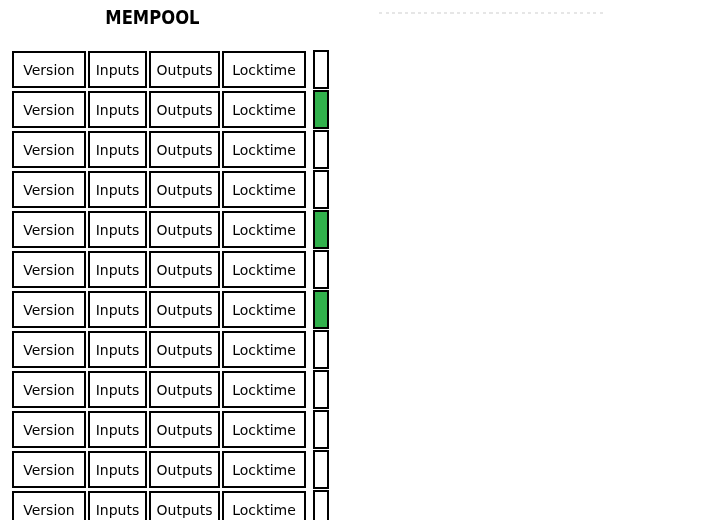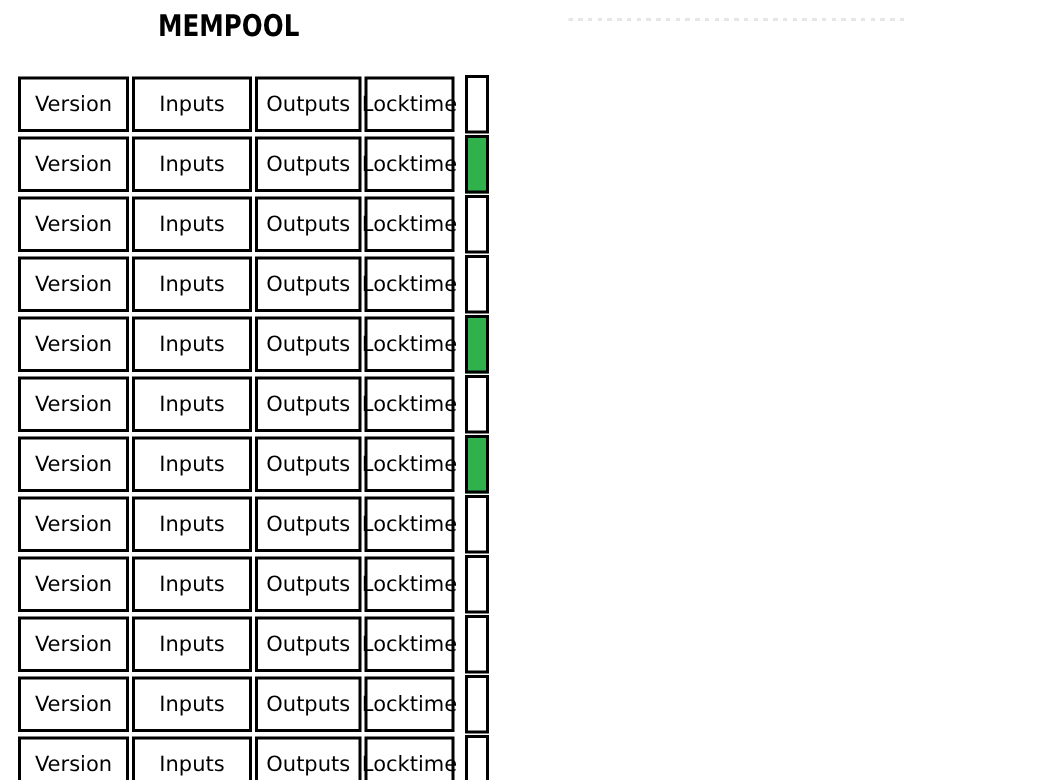--- a/index.html
+++ b/index.html
@@ -15,23 +15,23 @@
   .dashed-divider { position:absolute; left:379px; top:12px; width:224px; height:2px; }
 
   .mempool { position:absolute; left:12px; top:36px; display:flex; flex-direction:column; gap:3px;margin-top:15px; }
   .tx-row { display:flex; gap:2px; height:37px; align-items:stretch; }
   .tx-field {
     border:2px solid #000; background:#fff;
     display:flex; align-items:center; justify-content:center;
     font-size:14px; line-height:1;
   }
   .f0 { width:74px; }
-  .f1 { width:80px; }
+  .f1 { width:59px; }
   .f2 { width:71px;text-align:right; }
-  .f3 { width:60px; }
+  .f3 { width:84px; }
   .tx-status {
     width:16px; height:39px; border:2.5px solid #000; background:#fff;
     margin-left:5px; position:relative; top:-1px; flex:0 0 auto;
   }
 </style>
 </head>
 <body>
 
 <div class="title-wrap">
   <span class="title-text">MEMPOOL</span>

